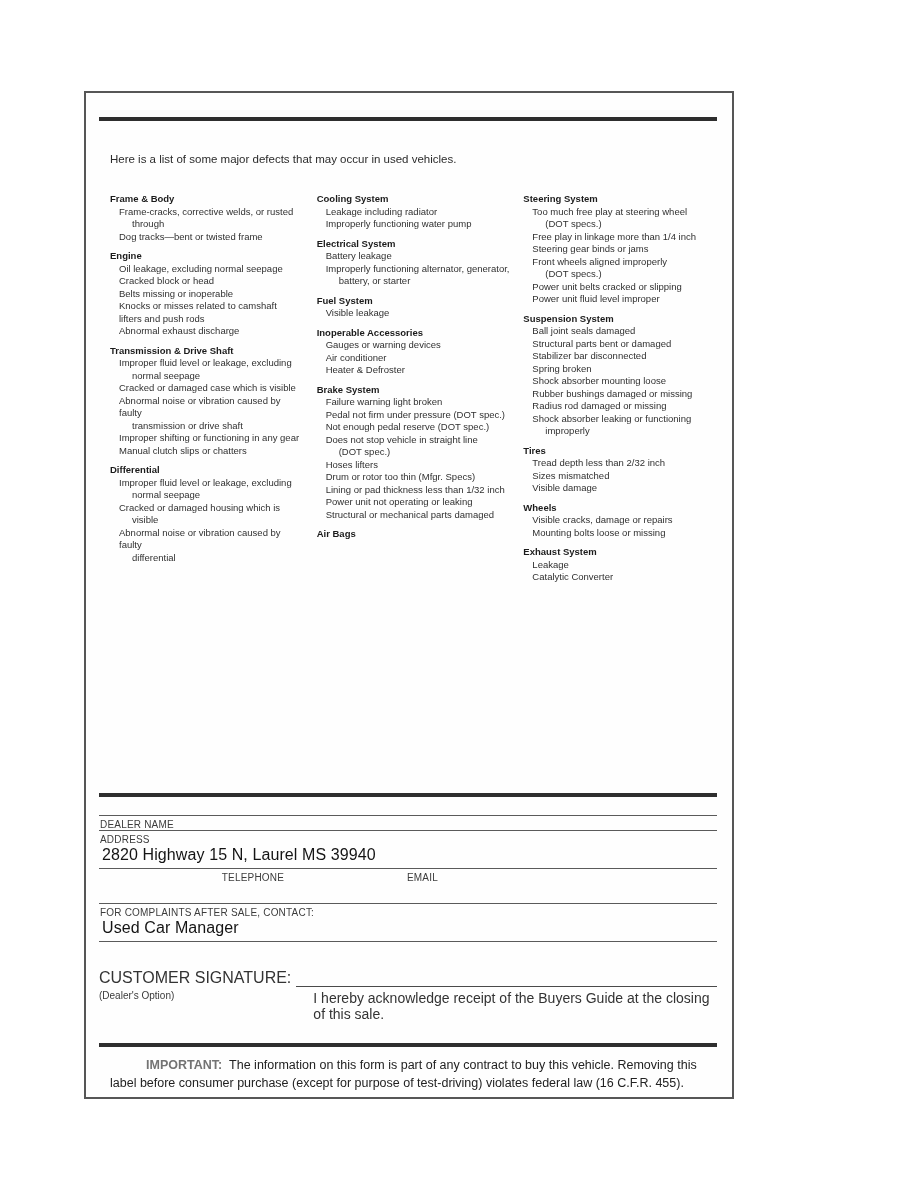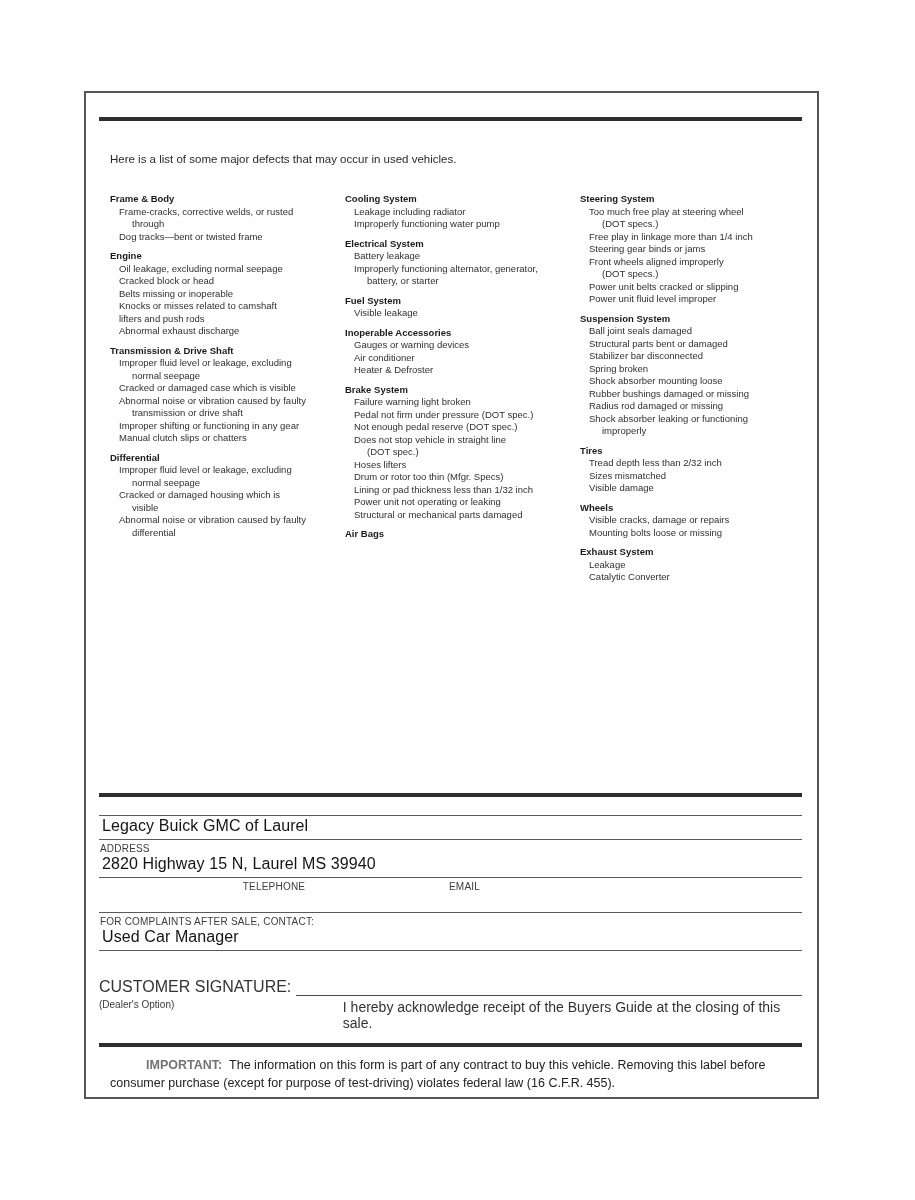--- a/index.html
+++ b/index.html
@@ -2,21 +2,21 @@
 <html><head>
 <meta charset="utf-8">
 <style>
   html, body { margin:0; padding:0; }
   body {
     width:915px; height:1200px; position:relative;
     background:#ffffff;
     font-family:"Liberation Sans", "DejaVu Sans", sans-serif;
   }
   .page {
-    position:absolute; left:84px; top:91px; width:735px; height:1008px;
+    position:absolute; left:84px; top:91px; width:650px; height:1008px;
     border:2px solid #565656; background:#fefefe; box-sizing:border-box;
   }
   .rule-thick { height:4px; background:#2e2e2e; }
   .rule-top { position:absolute; left:13px; right:15px; top:24px; }
   .intro {
     position:absolute; left:24px; top:48px;
     font-size:11.5px; color:#2b2b2b;
   }
   .columns { position:absolute; left:13px; right:13px; top:100px; display:flex; }
   .col { flex:1; padding-left:11px; box-sizing:border-box; min-width:0; }
@@ -147,21 +147,21 @@
         <div class="ln h">Exhaust System</div>
         <div class="ln i">Leakage</div>
         <div class="ln i">Catalytic Converter</div>
       </div>
   </div>
 
   <div class="form-block">
     <div class="rule-thick"></div>
 
     <div class="field f1">
-      <div class="field-value">Legacy Buick GMC of Laurel</div>
+      <div class="field-label">DEALER NAME</div>
     </div>
 
     <div class="field">
       <div class="field-label">ADDRESS</div>
       <div class="field-value">2820 Highway 15 N, Laurel MS 39940</div>
     </div>
 
     <div class="row-te">
       <div class="field-label te-phone">TELEPHONE</div>
       <div class="field-label">EMAIL</div>

